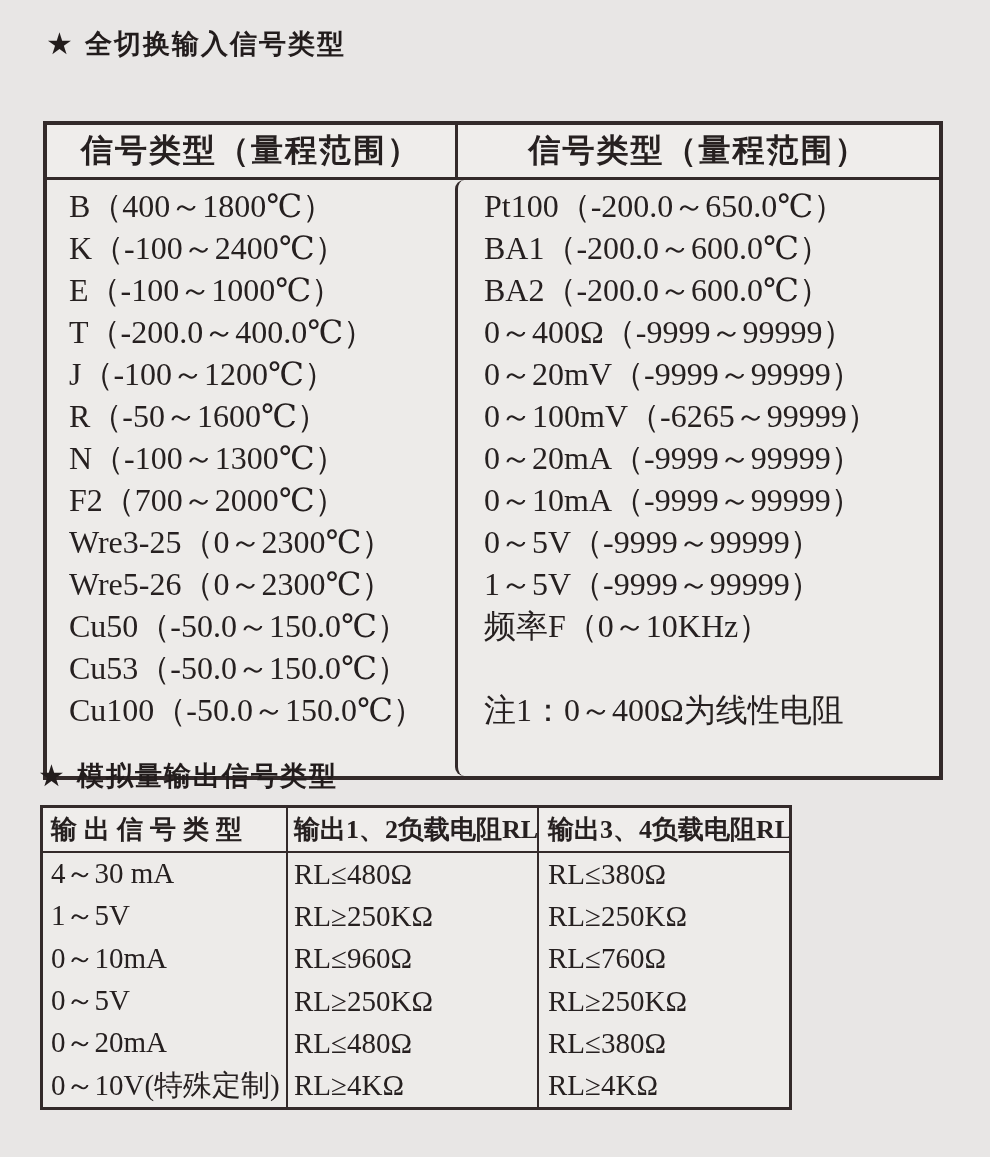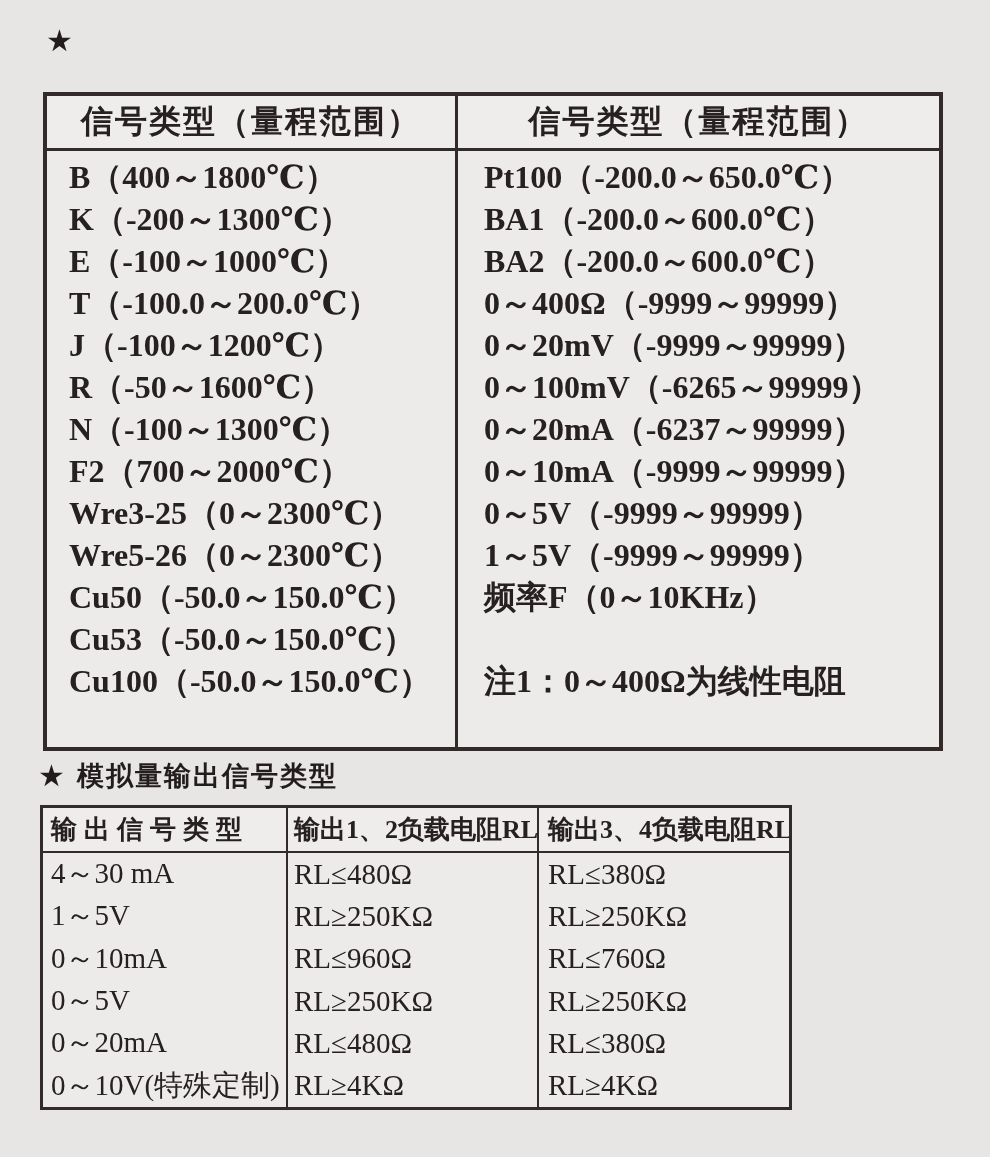--- a/index.html
+++ b/index.html
@@ -30,21 +30,21 @@
     letter-spacing: 0;
     margin-right: 12px;
     line-height: 1;
   }
   .title-input  { left: 46px; top: 26px; }
   .title-output { left: 38px; top: 758px; }
 
   
   .input-table {
     position: absolute;
-    left: 43px; top: 92px;
+    left: 43px; top: 121px;
     width: 900px; height: 659px;
     border: 4px solid #332a2a;
     background: #edebe9;
     display: flex;
     flex-direction: column;
   }
   .it-header {
     display: flex;
     flex: 0 0 55px;
     border-bottom: 3px solid #332a2a;
@@ -60,23 +60,23 @@
     white-space: nowrap;
   }
   .it-hcell.left  { width: 408px; }
   .it-hcell.right { flex: 1; border-left: 3px solid #332a2a; }
   .it-body {
     flex: 1;
     display: flex;
     font-size: 32px;
     overflow: hidden;
   }
-  .it-col { padding-top: 5px; font-weight: bold; }
+  .it-col { padding-top: 5px; }
   .it-col.left  { width: 408px; padding-left: 22px; }
-  .it-col.right { flex: 1; border-left: 3px solid #332a2a; padding-left: 26px; }
+  .it-col.right { flex: 1; border-left: 3px solid #332a2a; padding-left: 26px; border-radius: 9px; }
   .sig-line {
     height: 42px;
     line-height: 42px;
     white-space: nowrap;
   }
 
   
   .output-table {
     position: absolute;
     left: 40px; top: 805px;
@@ -106,51 +106,52 @@
   .ot-c3 { flex: 1;      padding-left: 9px; border-left: 2px solid #332a2a; }
   .ot-row.header .ot-c1 { letter-spacing: 7px; }
 </style>
 </head>
 <body>
 
 <div class="page">
 
   <div class="section-title title-input">
     <span class="star">★</span>
+    <span>全切换输入信号类型</span>
   </div>
 
   <div class="input-table">
     <div class="it-header">
       <div class="it-hcell left">信号类型（量程范围）</div>
       <div class="it-hcell right">信号类型（量程范围）</div>
     </div>
     <div class="it-body">
       <div class="it-col left">
         <div class="sig-line">B（400～1800℃）</div>
-        <div class="sig-line">K（-200～1300℃）</div>
+        <div class="sig-line">K（-100～2400℃）</div>
         <div class="sig-line">E（-100～1000℃）</div>
-        <div class="sig-line">T（-100.0～200.0℃）</div>
+        <div class="sig-line">T（-200.0～400.0℃）</div>
         <div class="sig-line">J（-100～1200℃）</div>
         <div class="sig-line">R（-50～1600℃）</div>
         <div class="sig-line">N（-100～1300℃）</div>
         <div class="sig-line">F2（700～2000℃）</div>
         <div class="sig-line">Wre3-25（0～2300℃）</div>
         <div class="sig-line">Wre5-26（0～2300℃）</div>
         <div class="sig-line">Cu50（-50.0～150.0℃）</div>
         <div class="sig-line">Cu53（-50.0～150.0℃）</div>
         <div class="sig-line">Cu100（-50.0～150.0℃）</div>
       </div>
       <div class="it-col right">
         <div class="sig-line">Pt100（-200.0～650.0℃）</div>
         <div class="sig-line">BA1（-200.0～600.0℃）</div>
         <div class="sig-line">BA2（-200.0～600.0℃）</div>
         <div class="sig-line">0～400Ω（-9999～99999）</div>
         <div class="sig-line">0～20mV（-9999～99999）</div>
         <div class="sig-line">0～100mV（-6265～99999）</div>
-        <div class="sig-line">0～20mA（-6237～99999）</div>
+        <div class="sig-line">0～20mA（-9999～99999）</div>
         <div class="sig-line">0～10mA（-9999～99999）</div>
         <div class="sig-line">0～5V（-9999～99999）</div>
         <div class="sig-line">1～5V（-9999～99999）</div>
         <div class="sig-line">频率F（0～10KHz）</div>
         <div class="sig-line"></div>
         <div class="sig-line">注1：0～400Ω为线性电阻</div>
       </div>
     </div>
   </div>
 

